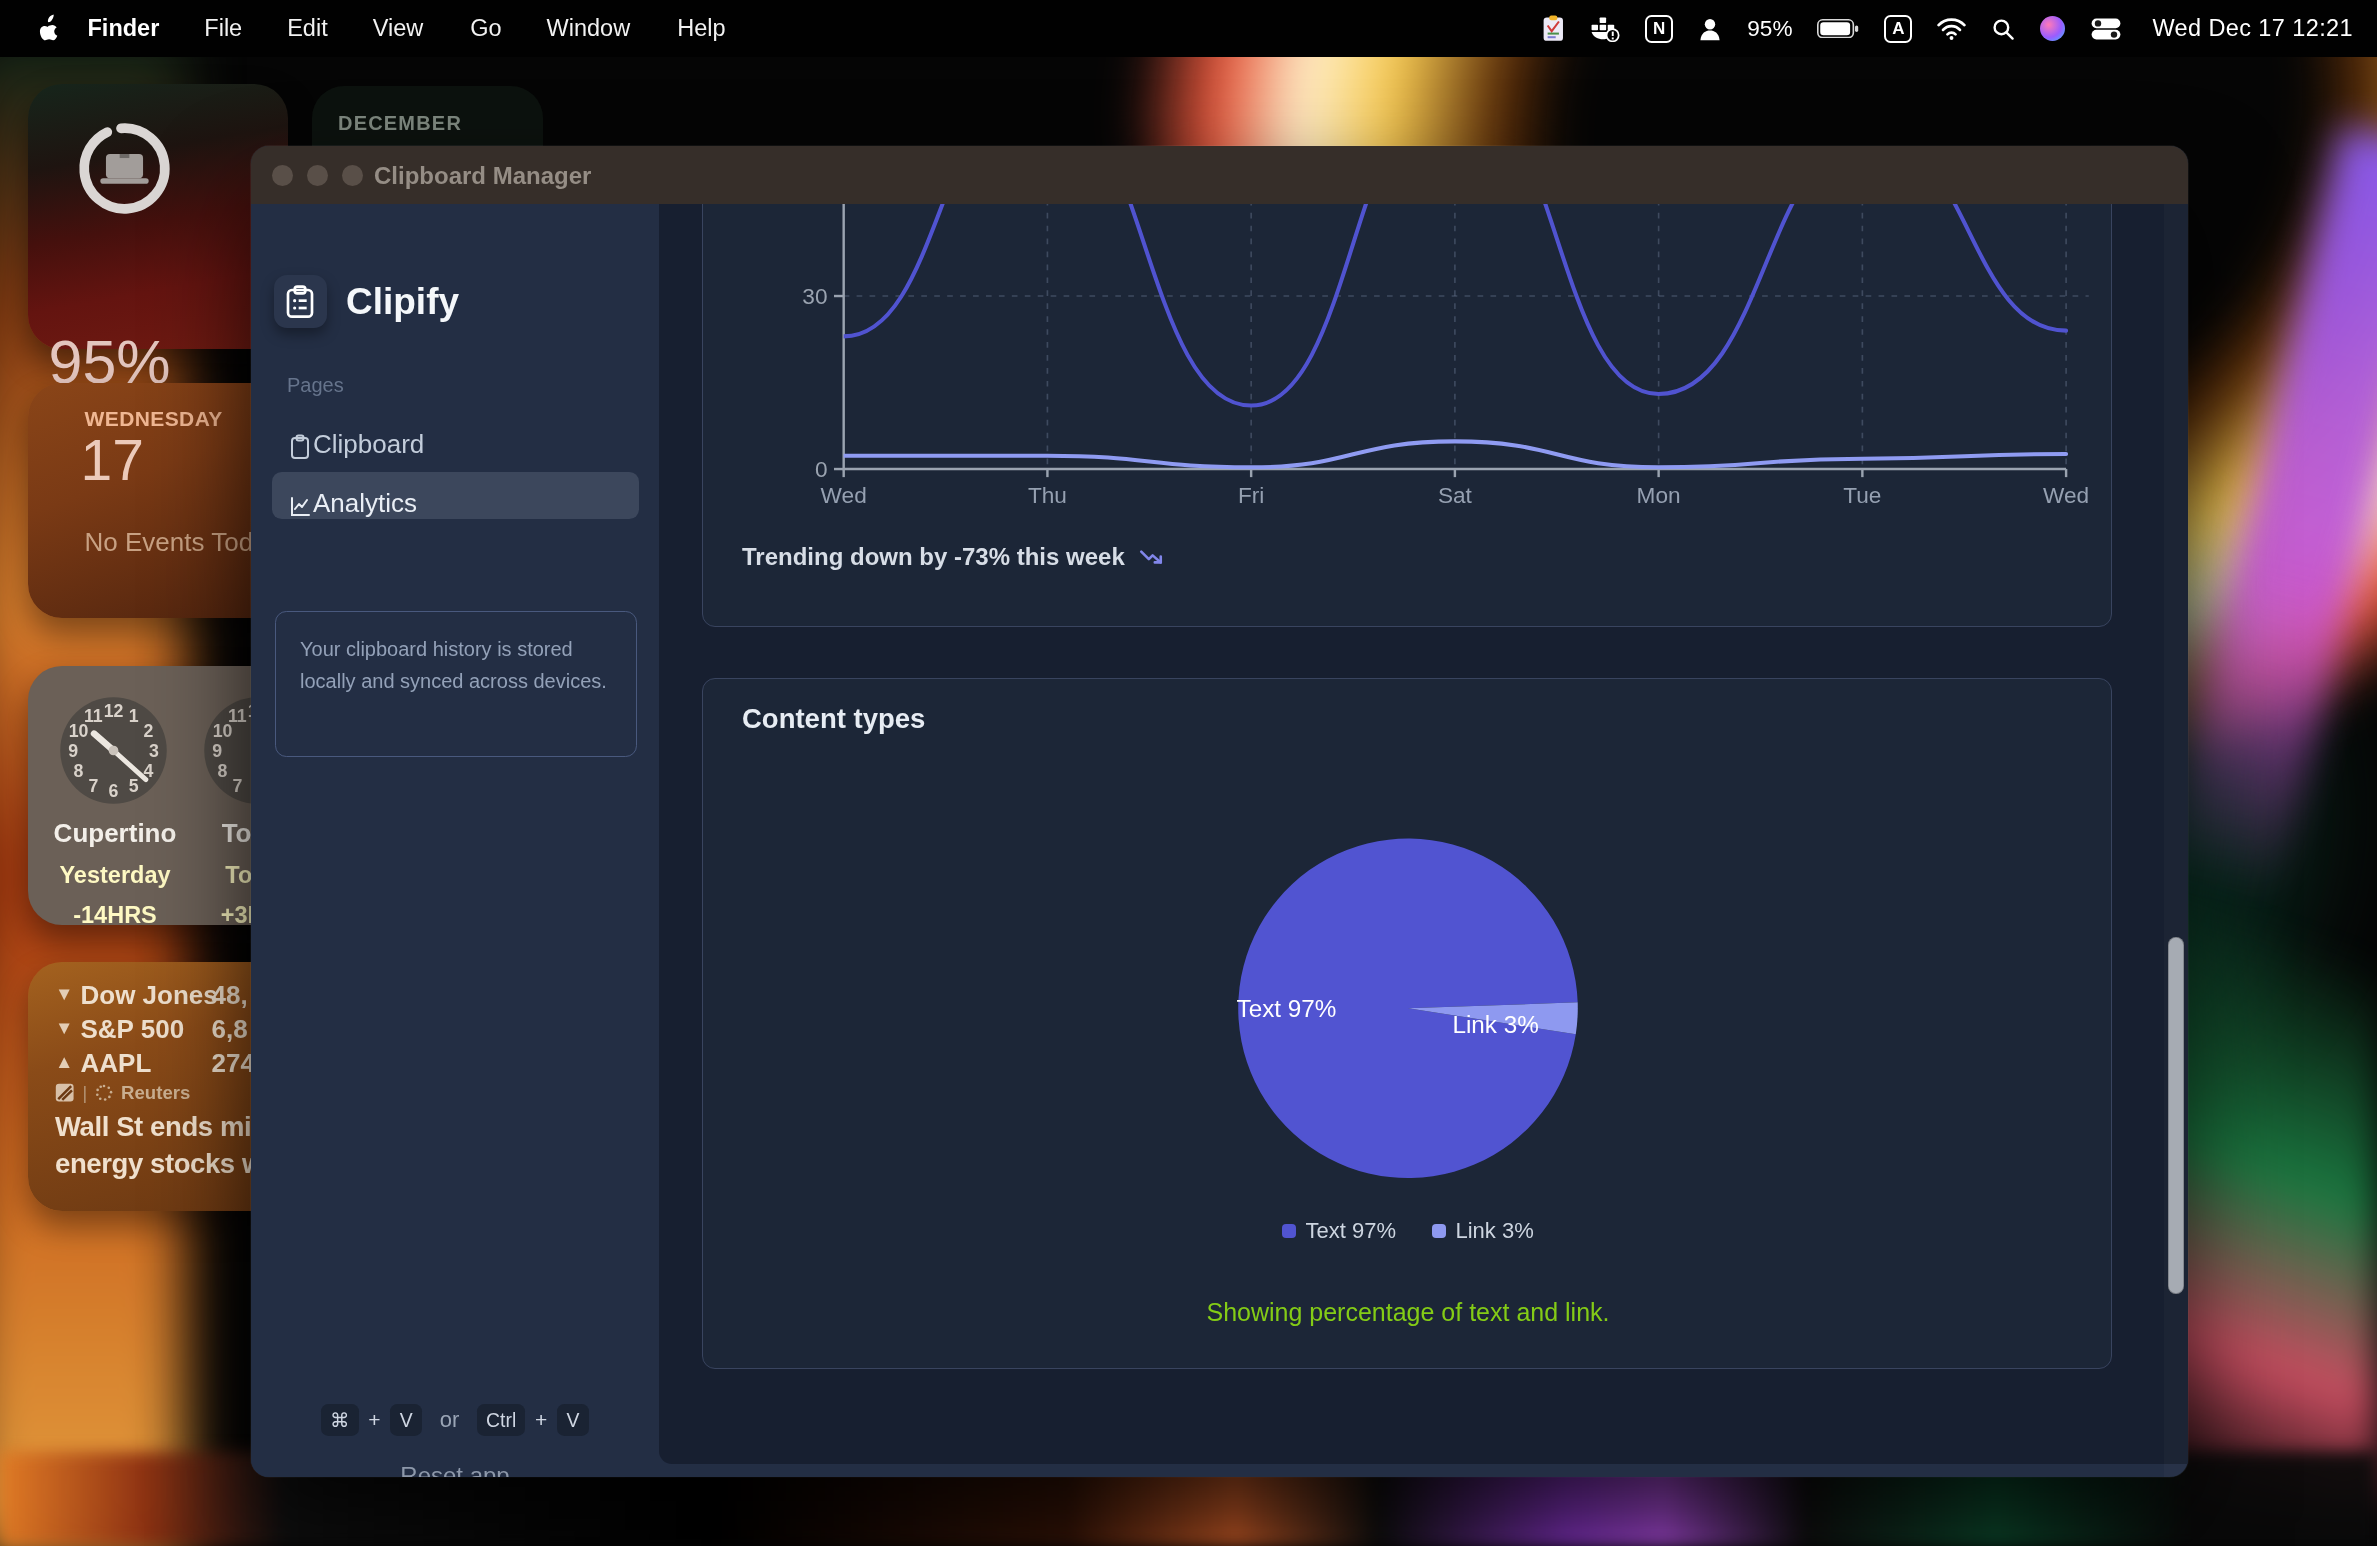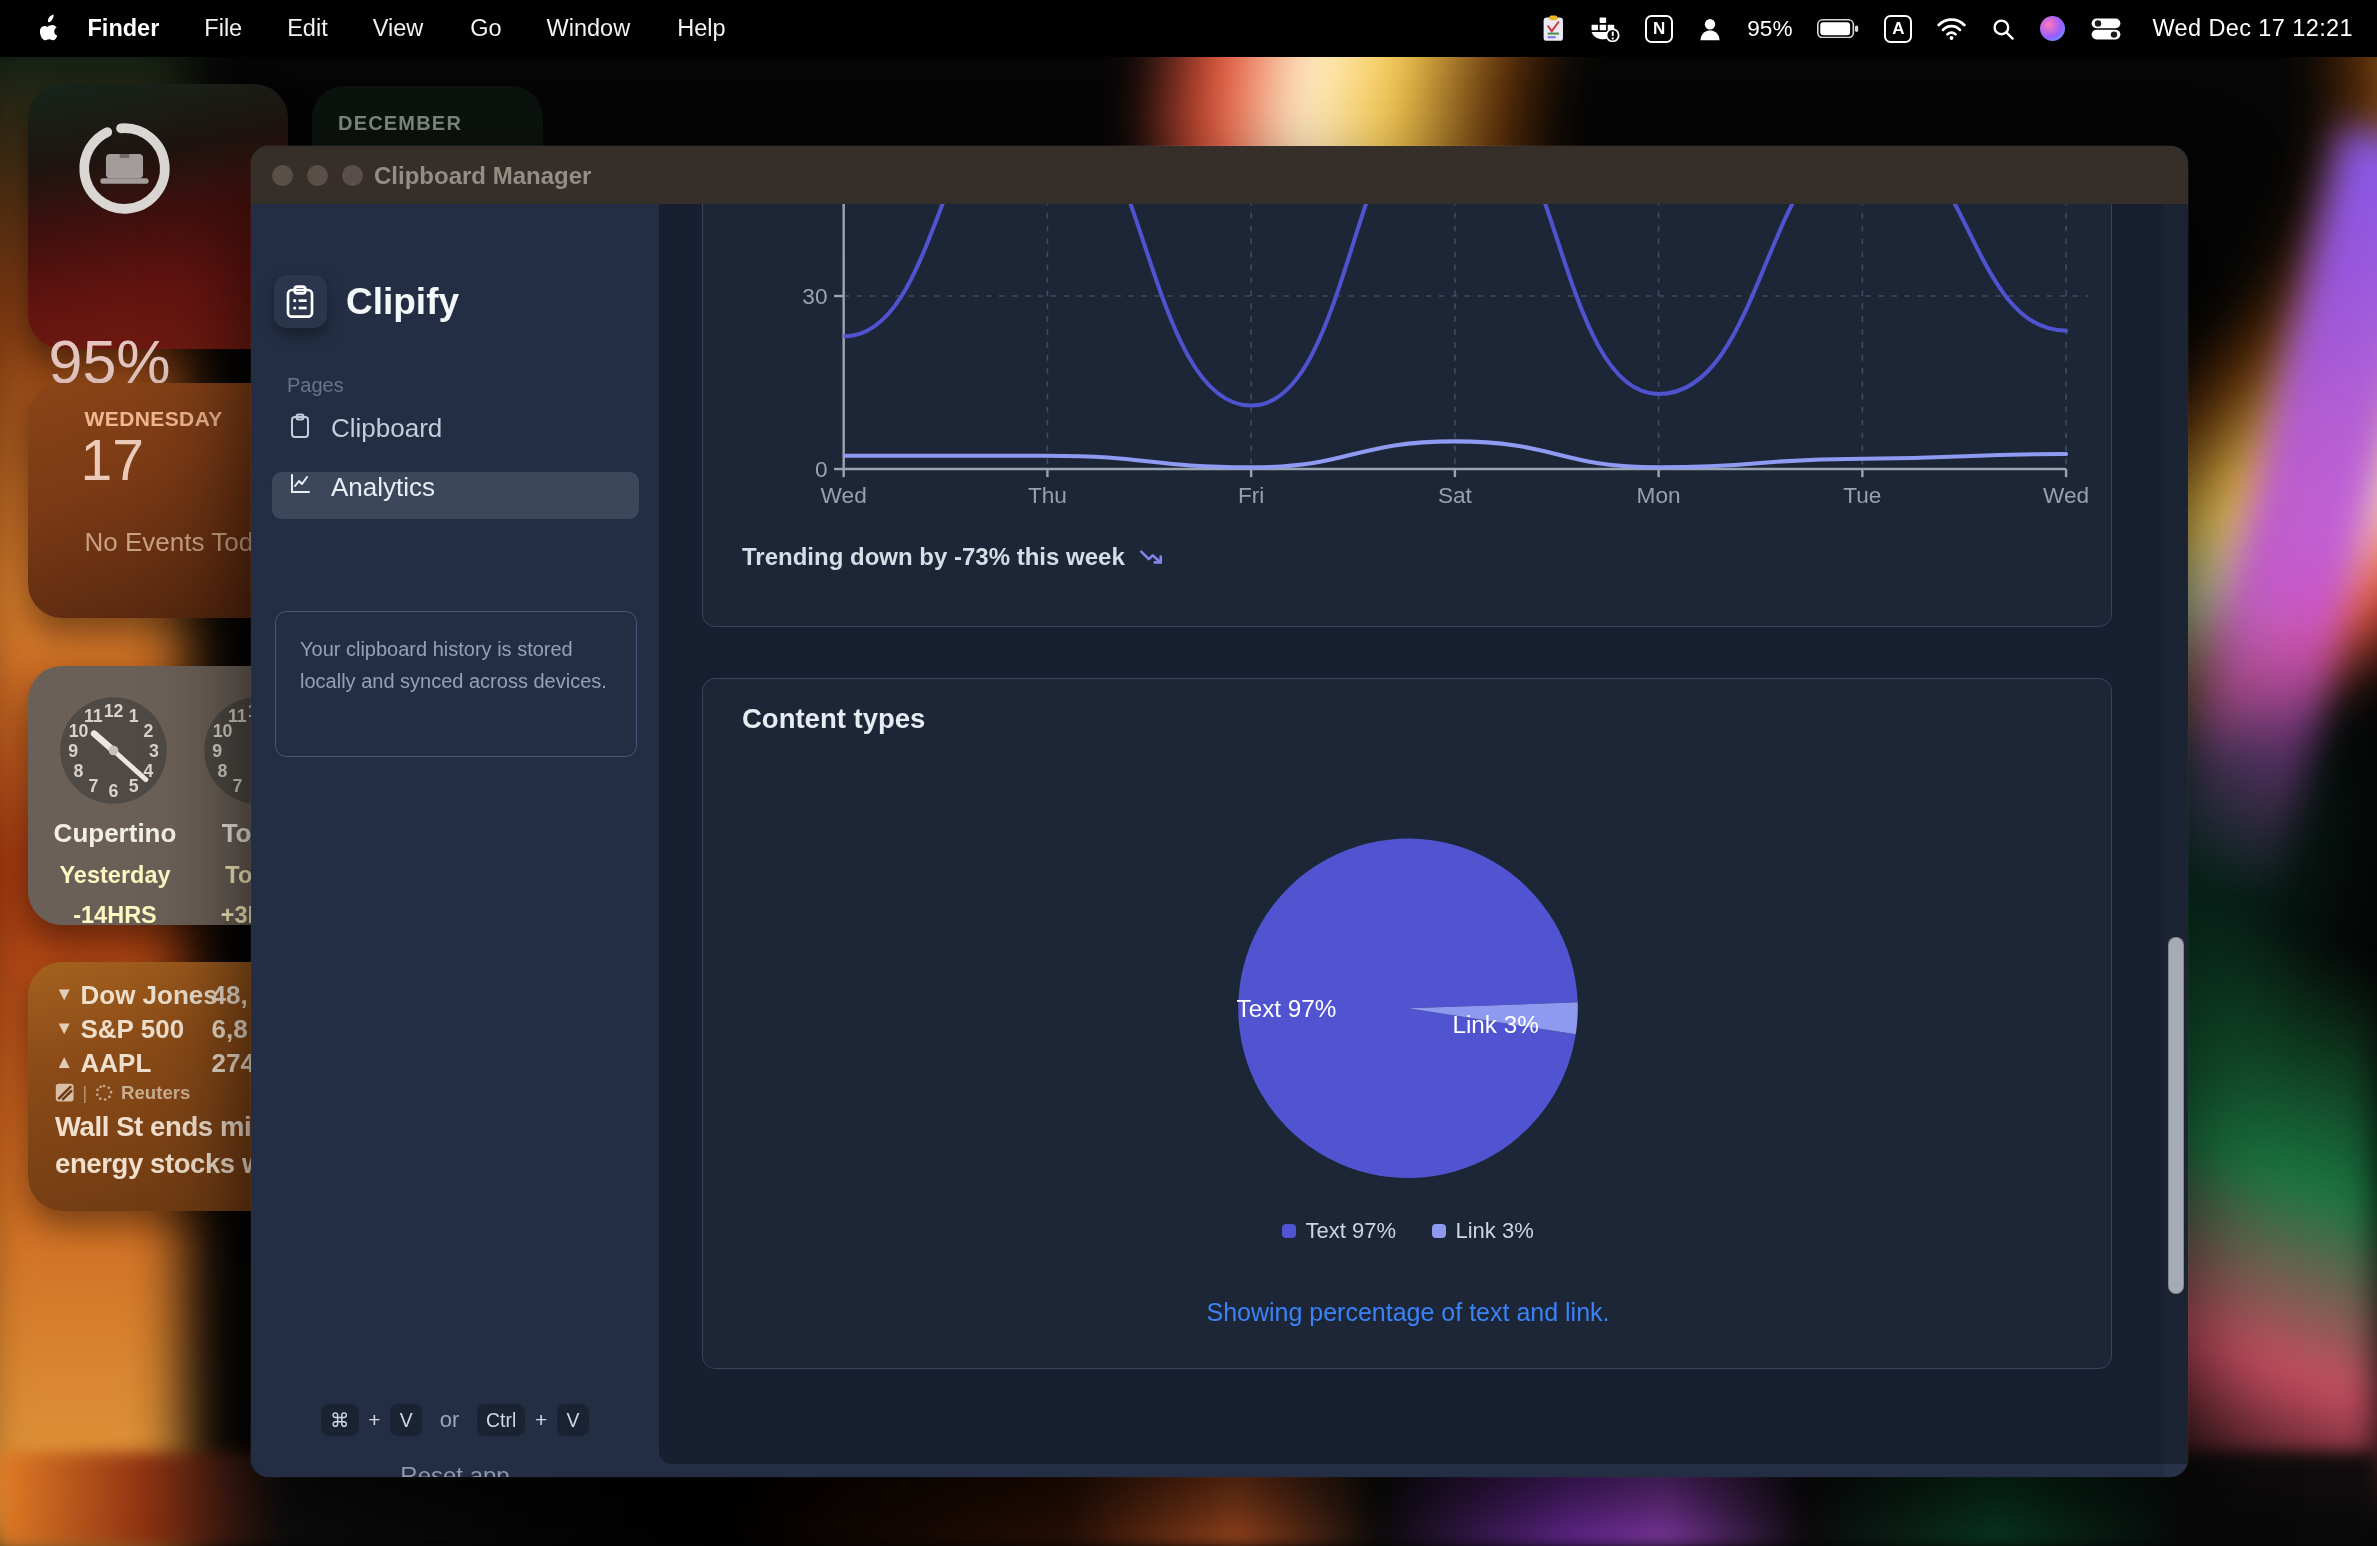--- a/index.html
+++ b/index.html
@@ -84,21 +84,21 @@
   .tl1{left:21px}.tl2{left:56px}.tl3{left:91px}
   .wtitle { position:absolute; left:123px; top:16px; font-size:24px; font-weight:700; color:#958d85; }
 
   .sidebar { position:absolute; left:0; top:58px; width:408px; height:1273px; background:#232e44; }
   .logo-row { position:absolute; left:22.6px; top:71px; display:flex; align-items:center;text-align:center; }
   .logo-box { width:53px; height:53px; border-radius:13px; background:#2b364d;
     box-shadow:0 6.5px 13px rgba(0,0,0,.35); display:flex; align-items:center; justify-content:center; }
   .app-name { margin-left:19.4px; font-size:37px; font-weight:700; color:#f4f7fa; }
   .pages-label { position:absolute; left:36px; top:170px; font-size:20px; color:#66748c; }
   .nav-item { position:absolute; left:21px; width:367px; height:47px; border-radius:9.7px;
-    display:flex; align-items:flex-start; padding-left:16px; gap:19px; font-size:26px; color:#c3cddb; cursor:default; }
+    display:flex; align-items:flex-end; padding-left:16px; gap:1px; font-size:26px; color:#c3cddb; cursor:default; }
   .nav-clipboard { top:209px; }
   .nav-analytics { top:268px; background:#3c475c; color:#e9eef5; }
   .info-box { position:absolute; left:24px; top:407px; width:362px; height:146px;
     border:1.6px solid #49597e; border-radius:11.3px; padding:21px 24px;
     font-size:20px; line-height:32px; color:#93a1b8; }
   .shortcut-row { position:absolute; left:0; top:1200px; width:408px; display:flex;
     align-items:center; justify-content:center; gap:9.7px; }
   .keycap { height:32px; min-width:32px; padding:0 9px; background:#1a2333; border-radius:7.3px;
     display:flex; align-items:center; justify-content:center; font-size:19.4px; color:#cfd6e2; }
   .kc-plus { font-size:21px; color:#cfd6e2; }
@@ -116,21 +116,21 @@
   .trend-row { position:absolute; left:39px; top:370px; display:flex; align-items:center; gap:13px; }
   .trend-text { font-size:24px; font-weight:700; color:#d7dde6; }
   .pie-heading { position:absolute; left:39px; top:24px; font-size:27.5px; font-weight:700; color:#e7ecf3; }
   #pie-svg { position:absolute; left:0; top:0; }
   .legend { position:absolute; left:0; top:539px; width:1410px; display:flex;
     justify-content:center; align-items:center; gap:36px; }
   .legend-item { display:flex; align-items:center; gap:9.7px; }
   .legend-swatch { width:13.7px; height:13.7px; border-radius:4px; }
   .legend-label { font-size:22px; color:#cdd5e0; }
   .pie-caption { position:absolute; left:0; top:619px; width:1410px; text-align:center;
-    font-size:25px; color:#3b82f6; }
+    font-size:25px; color:#84cc16; }
 
   .scroll-thumb { position:absolute; left:1917px; top:791px; width:16px; height:357px;
     border-radius:8px; background:#a6abb3; box-shadow:inset 0 0 0 0.8px rgba(0,0,0,.25); }
   .scroll-track { position:absolute; left:1913px; top:58px; width:24px; height:1273px;
     background:rgba(255,255,255,.025); }
 
   svg { display:block; }
   text { font-family:"Liberation Sans","DejaVu Sans",sans-serif; }
 </style>
 </head>

